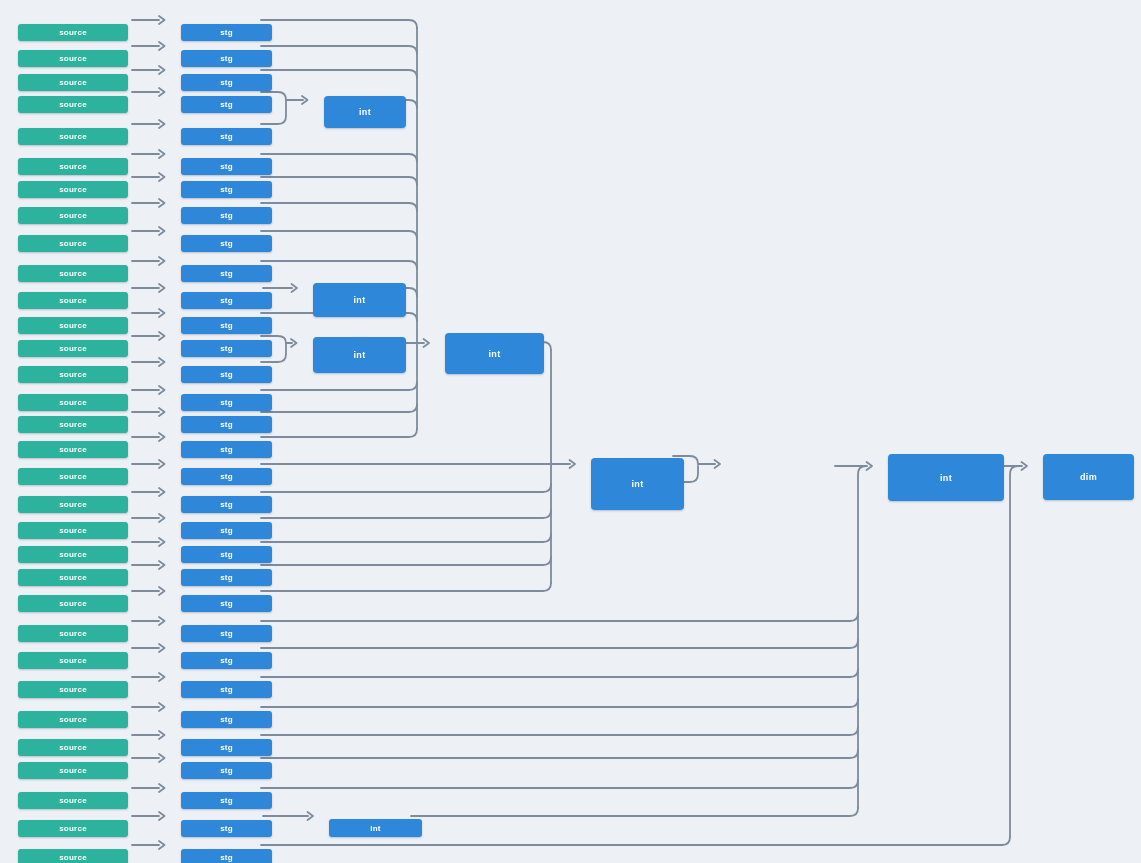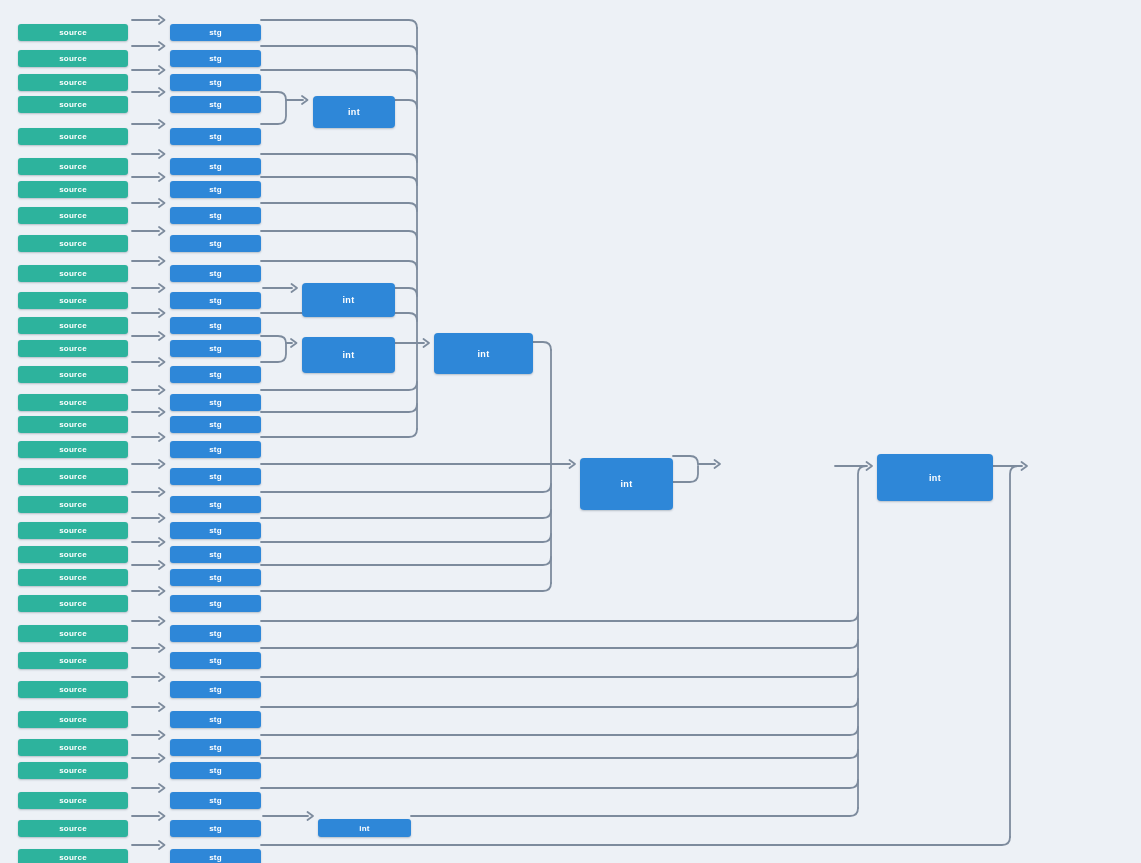--- a/index.html
+++ b/index.html
@@ -6,21 +6,21 @@
   .canvas{position:relative;width:1141px;height:863px;background:var(--bg,#edf1f6);
     font-family:"Liberation Sans",sans-serif;overflow:hidden;}
   #edges{position:absolute;left:0;top:0;}
   #nodes{position:absolute;left:0;top:12px;width:100%;height:100%;}
   .node{position:absolute;display:flex;align-items:center;justify-content:center;
     color:var(--txt,#fff);font-weight:bold;border-radius:3px;box-sizing:border-box;
     box-shadow:0 1px 2px rgba(42,60,81,.28);cursor:pointer;}
   .node.small{font-size:8px;letter-spacing:.25px;}
   .node.large{font-size:9px;letter-spacing:.4px;border-radius:4px;}
   .node.source{background:var(--src,#2db39d);}
-  .node.model{background:var(--mdl,#2e87d8);}
+  .node.model{background:var(--mdl,#2e87d8);margin-left:11px;}
 </style>
 </head>
 <body>
 
 <div class="canvas">
   <svg id="edges" width="1141" height="863" viewBox="0 0 1141 863">
       <g fill="none" stroke="#7d8b9d" stroke-width="1.8" stroke-linecap="round" stroke-linejoin="round">
         <path d="M132,20 H159"></path>
         <path d="M159,16 L164.5,20 L159,24"></path>
         <path d="M132,46 H159"></path>
@@ -348,17 +348,20 @@
       </div>
       <div class="node large model" style="left: 434px; top: 321px; width: 99px; height: 41px;">
         <span>int</span>
       </div>
       <div class="node large model" style="left: 580px; top: 446px; width: 93px; height: 52px;">
         <span>int</span>
       </div>
       <div class="node large model" style="left: 877px; top: 442px; width: 116px; height: 47px;">
         <span>int</span>
       </div>
+      <div class="node large model" style="left: 1032px; top: 442px; width: 91px; height: 46px;">
+        <span>dim</span>
+      </div>
       <div class="node small model" style="left: 318px; top: 807px; width: 93px; height: 18px;">
         <span>int</span>
       </div>
     </div>
 </div>
 
 </body></html>

